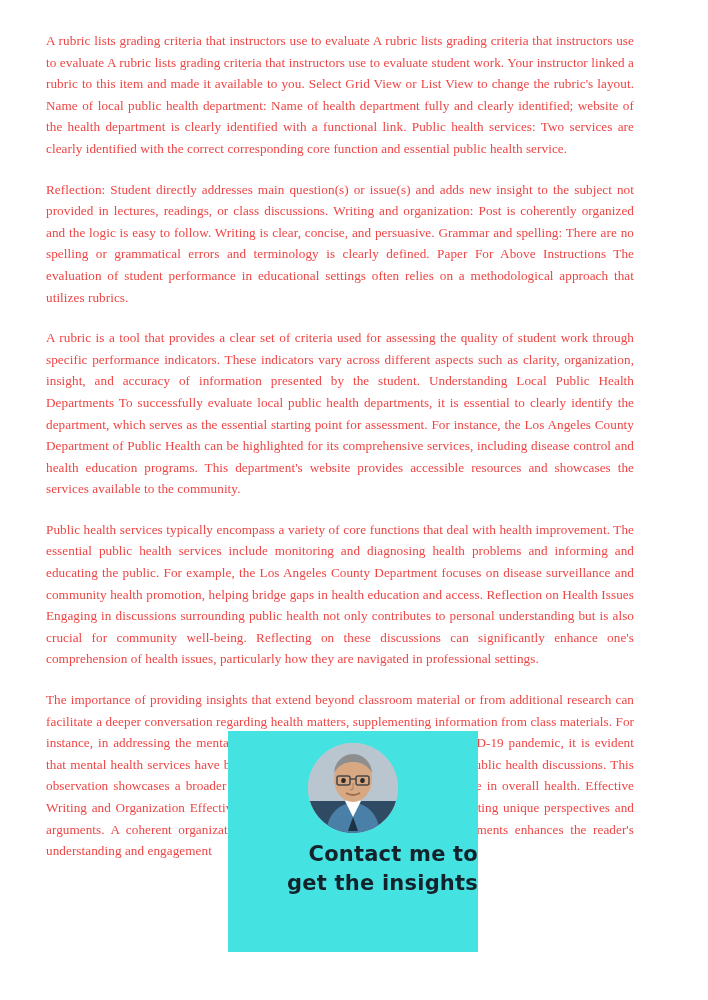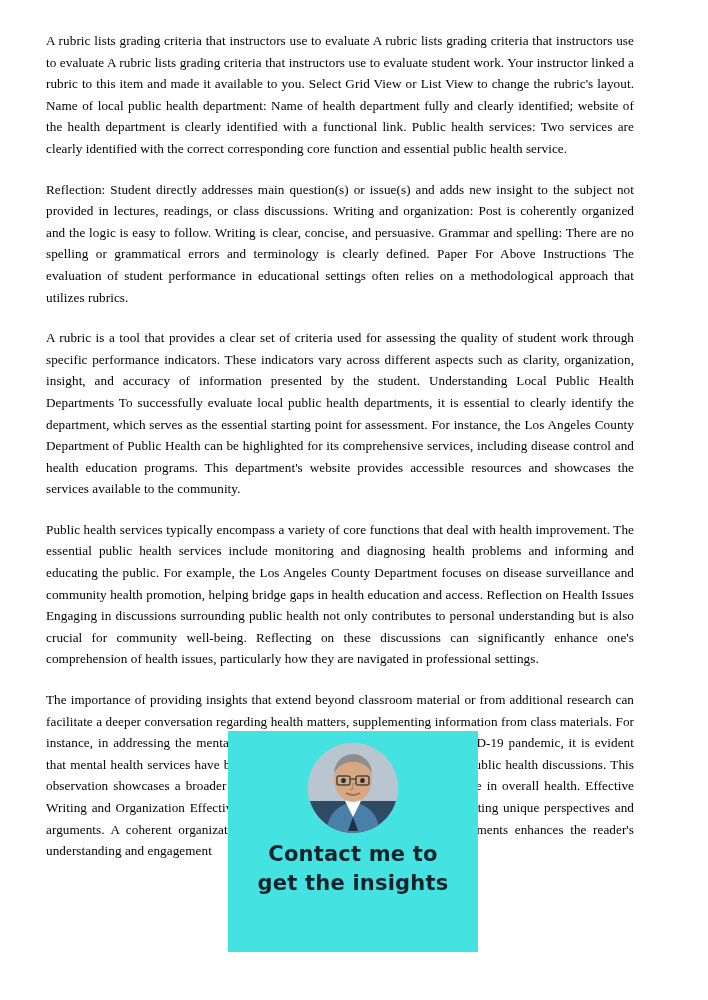--- a/index.html
+++ b/index.html
@@ -28,21 +28,21 @@
     left: 46px;
     top: 30px;
     width: 588px;
   }
   .para {
     font-size: 13.2px;
     line-height: 21.6px;
     text-align: justify;
     margin: 0 0 19px 0;
     letter-spacing: 0.005em;
-    color: #000000;
+    color: #ef4444;
   }
   .para:last-child { margin-bottom: 0; }
 
   
   .overlay-card {
     position: absolute;
     left: 228px;
     top: 731px;
     width: 250px;
     height: 221px;
@@ -60,21 +60,21 @@
     border-radius: 50%;
     overflow: hidden;
     background: #bfcbd4;
   }
   .avatar svg { display: block; }
   .overlay-text {
     position: absolute;
     left: 0;
     top: 109px;
     width: 100%;
-    text-align: center;
+    text-align: right;
   }
   .overlay-line {
     font-family: "DejaVu Sans", sans-serif;
     font-weight: bold;
     font-size: 21px;
     line-height: 29px;
     color: #14232b;
     letter-spacing: 0.01em;
   }
   .overlay-email {

